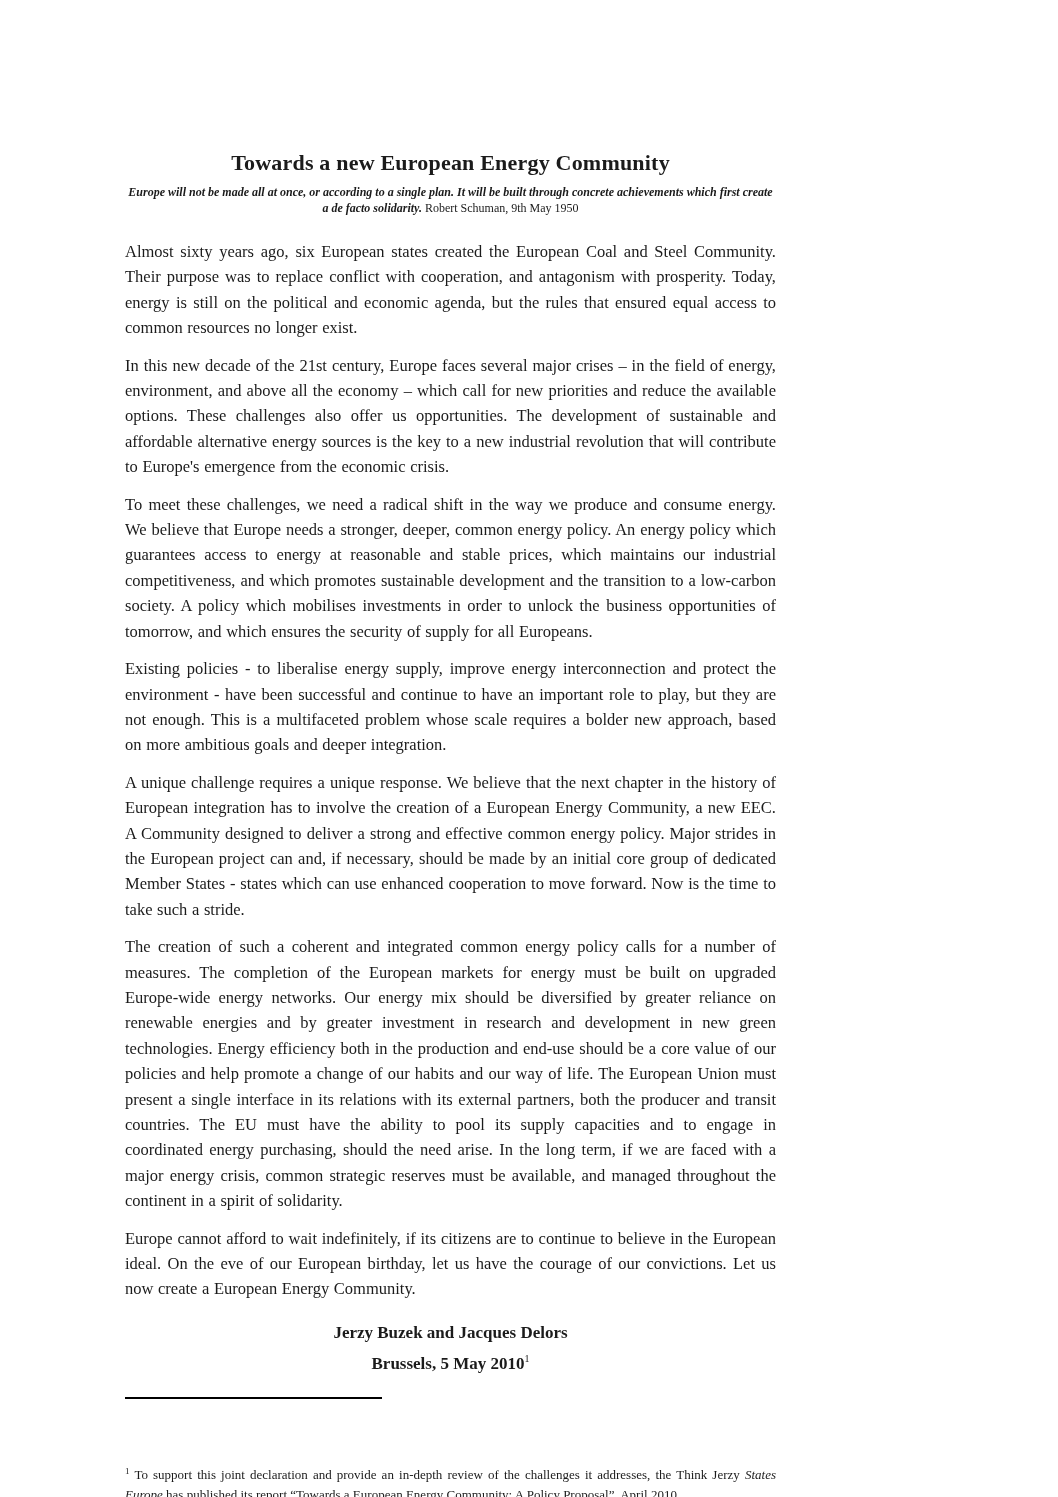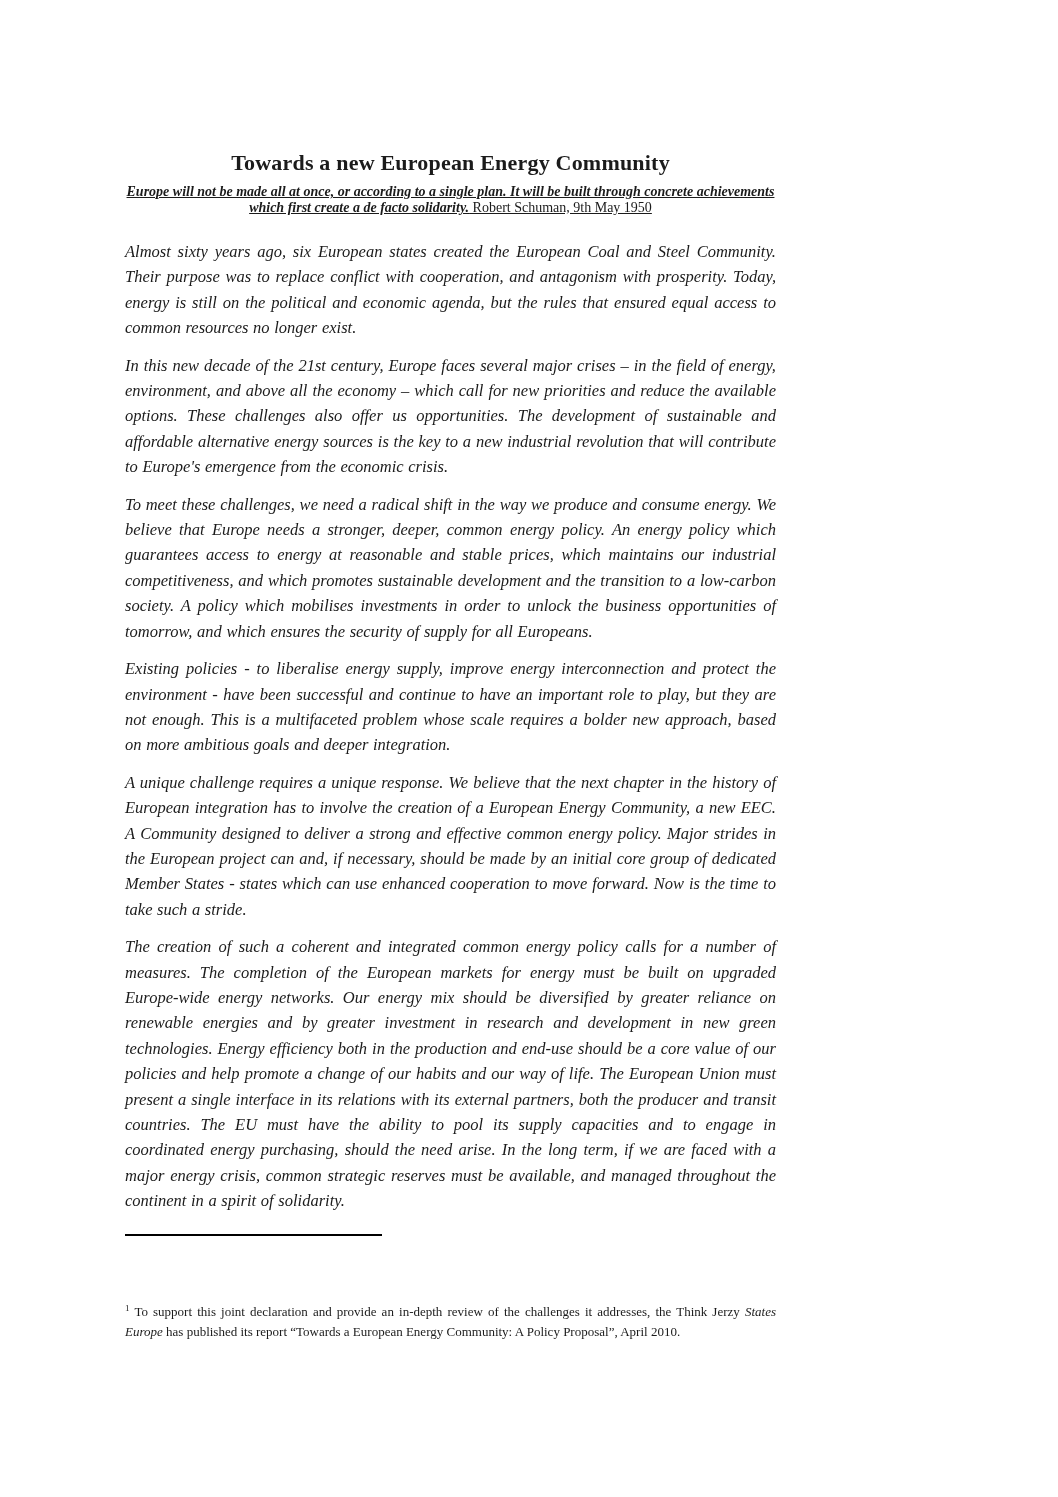--- a/index.html
+++ b/index.html
@@ -22,41 +22,39 @@
   }
   .doc-title {
     font-size: 22px;
     font-weight: bold;
     text-align: center;
     margin: 0 0 6px 0;
     line-height: 30px;
     letter-spacing: 0.2px;
   }
   .epigraph {
-    font-size: 14px;
+    font-size: 12px;
     line-height: 16px;
     text-align: center;
     margin: 0 0 23px 0;
-    text-decoration: underline;
   }
   .epigraph .quote {
     font-style: italic;
     font-weight: 600;
   }
   .epigraph .attribution {
     font-style: normal;
     font-weight: normal;
   }
   .body-par {
     font-size: 16.5px;
     line-height: 25.4px;
     text-align: justify;
     margin: 0 0 12px 0;
     word-spacing: 0.5px;
-    font-style: italic;
   }
   .signature {
     text-align: center;
     font-weight: bold;
     font-size: 17px;
     line-height: 26px;
     margin-top: 18px;
   }
   .signature sup {
     font-weight: normal;
@@ -93,20 +91,25 @@
     <div class="epigraph">
       <span class="quote">Europe will not be made all at once, or according to a single plan. It will be built through concrete achievements which first create a de facto solidarity.</span><span class="attribution"> Robert Schuman, 9th May 1950</span>
     </div>
 
     <p class="body-par">Almost sixty years ago, six European states created the European Coal and Steel Community. Their purpose was to replace conflict with cooperation, and antagonism with prosperity. Today, energy is still on the political and economic agenda, but the rules that ensured equal access to common resources no longer exist.</p>
     <p class="body-par">In this new decade of the 21st century, Europe faces several major crises – in the field of energy, environment, and above all the economy – which call for new priorities and reduce the available options. These challenges also offer us opportunities. The development of sustainable and affordable alternative energy sources is the key to a new industrial revolution that will contribute to Europe's emergence from the economic crisis.</p>
     <p class="body-par">To meet these challenges, we need a radical shift in the way we produce and consume energy. We believe that Europe needs a stronger, deeper, common energy policy. An energy policy which guarantees access to energy at reasonable and stable prices, which maintains our industrial competitiveness, and which promotes sustainable development and the transition to a low-carbon society. A policy which mobilises investments in order to unlock the business opportunities of tomorrow, and which ensures the security of supply for all Europeans.</p>
     <p class="body-par">Existing policies - to liberalise energy supply, improve energy interconnection and protect the environment - have been successful and continue to have an important role to play, but they are not enough. This is a multifaceted problem whose scale requires a bolder new approach, based on more ambitious goals and deeper integration.</p>
     <p class="body-par">A unique challenge requires a unique response. We believe that the next chapter in the history of European integration has to involve the creation of a European Energy Community, a new EEC. A Community designed to deliver a strong and effective common energy policy. Major strides in the European project can and, if necessary, should be made by an initial core group of dedicated Member States - states which can use enhanced cooperation to move forward. Now is the time to take such a stride.</p>
     <p class="body-par">The creation of such a coherent and integrated common energy policy calls for a number of measures. The completion of the European markets for energy must be built on upgraded Europe-wide energy networks. Our energy mix should be diversified by greater reliance on renewable energies and by greater investment in research and development in new green technologies. Energy efficiency both in the production and end-use should be a core value of our policies and help promote a change of our habits and our way of life. The European Union must present a single interface in its relations with its external partners, both the producer and transit countries. The EU must have the ability to pool its supply capacities and to engage in coordinated energy purchasing, should the need arise. In the long term, if we are faced with a major energy crisis, common strategic reserves must be available, and managed throughout the continent in a spirit of solidarity.</p>
+    <p class="body-par">Europe cannot afford to wait indefinitely, if its citizens are to continue to believe in the European ideal. On the eve of our European birthday, let us have the courage of our convictions. Let us now create a European Energy Community.</p>
 
+    <div class="signature">
+      <div>Jerzy Buzek and Jacques Delors</div>
+      <div><span>Brussels, 5 May 2010</span><sup>1</sup></div>
+    </div>
 
     <div class="footnote-rule"></div>
 
     <p class="footnote-text"><sup>1</sup><span> To support this joint declaration and provide an in-depth review of the challenges it addresses, the Think Jerzy </span><em>States Europe</em><span> has published its report “Towards a European Energy Community: A Policy Proposal”, April 2010.</span></p>
 
   </div>
 </div>
 
 </body></html>

